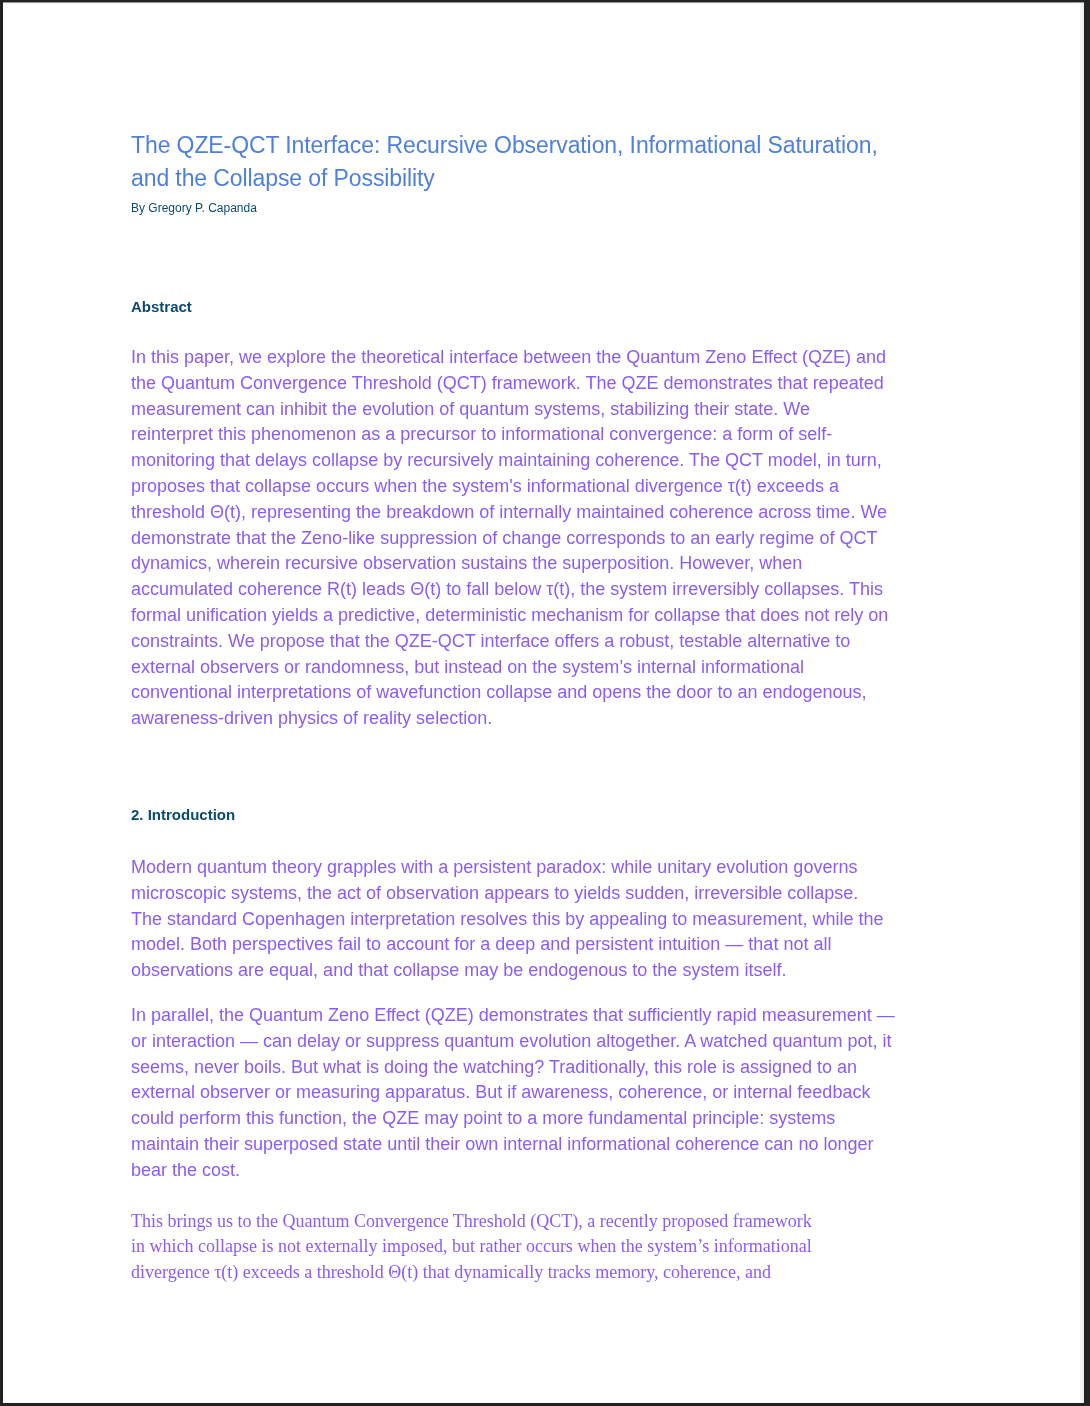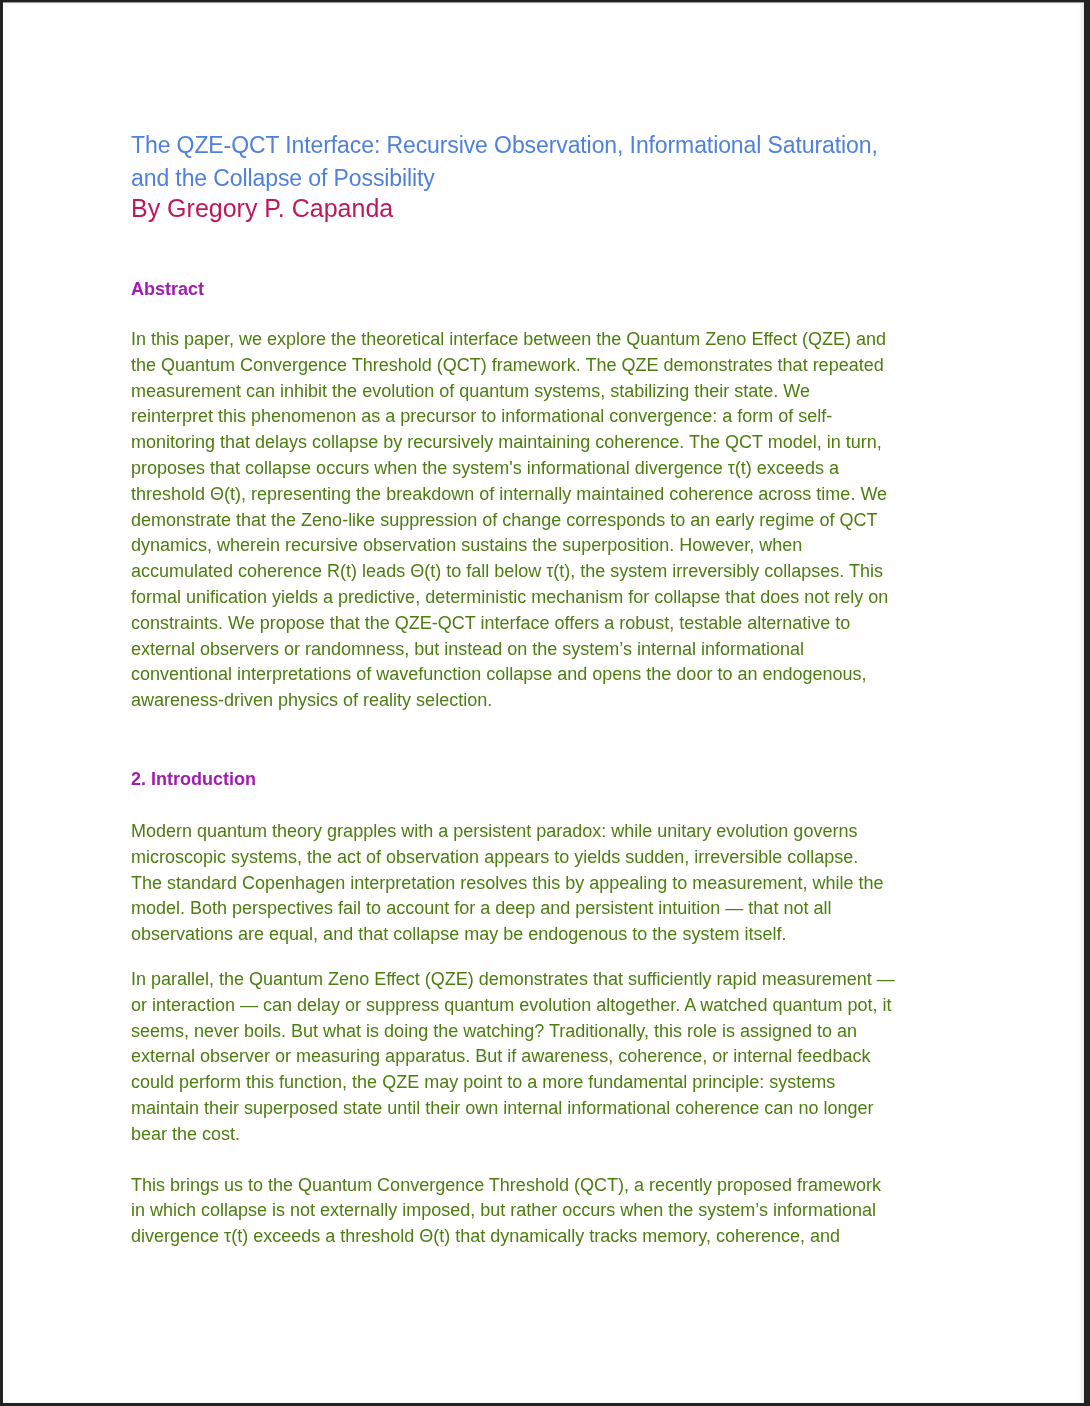--- a/index.html
+++ b/index.html
@@ -29,35 +29,36 @@
     width: 840px;
   }
   .title-line {
     color: #4f81dc;
     font-size: 23px;
     line-height: 33px;
     white-space: nowrap;
     letter-spacing: -0.1px;
   }
   .author {
-    color: #be185d;
-    font-size: 25px;
+    color: #0c4a6e;
+    font-size: 12px;
     line-height: 26px;
     white-space: nowrap;
   }
   .heading {
     font-weight: bold;
-    color: #a21caf;
-    font-size: 18px;
+    color: #0c4a6e;
+    font-size: 15px;
     line-height: 26px;
     white-space: nowrap;
+    margin-top: 18px;
   }
   .para { }
   .line {
-    color: #4d7c0f;
+    color: #8b5cf6;
     font-size: 18px;
     line-height: 25.8px;
     white-space: nowrap;
   }
 </style>
 </head>
 <body>
 
 <div class="page">
   <div class="content">
@@ -104,20 +105,20 @@
         </div>
         <div class="para" style="margin-top: 19px;">
           <div class="line">In parallel, the Quantum Zeno Effect (QZE) demonstrates that sufficiently rapid measurement —</div>
           <div class="line">or interaction — can delay or suppress quantum evolution altogether. A watched quantum pot, it</div>
           <div class="line">seems, never boils. But what is doing the watching? Traditionally, this role is assigned to an</div>
           <div class="line">external observer or measuring apparatus. But if awareness, coherence, or internal feedback</div>
           <div class="line">could perform this function, the QZE may point to a more fundamental principle: systems</div>
           <div class="line">maintain their superposed state until their own internal informational coherence can no longer</div>
           <div class="line">bear the cost.</div>
         </div>
-        <div class="para" style="margin-top: 25px;">
+        <div class="para" style="margin-top: 25px; font-family: Liberation Serif, serif;">
           <div class="line">This brings us to the Quantum Convergence Threshold (QCT), a recently proposed framework</div>
           <div class="line">in which collapse is not externally imposed, but rather occurs when the system’s informational</div>
           <div class="line">divergence τ(t) exceeds a threshold Θ(t) that dynamically tracks memory, coherence, and</div>
         </div>
       </div>
   </div>
 </div>
 
 </body></html>

